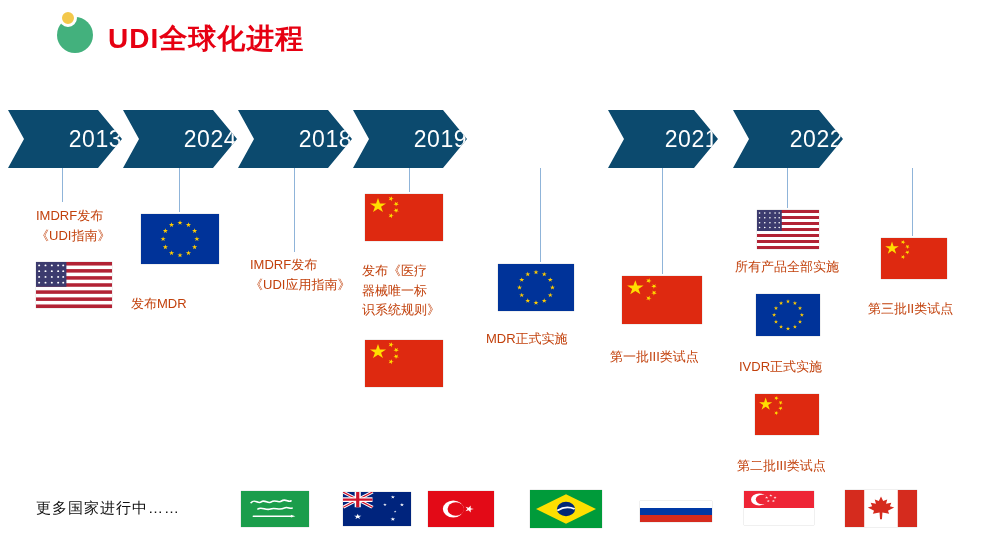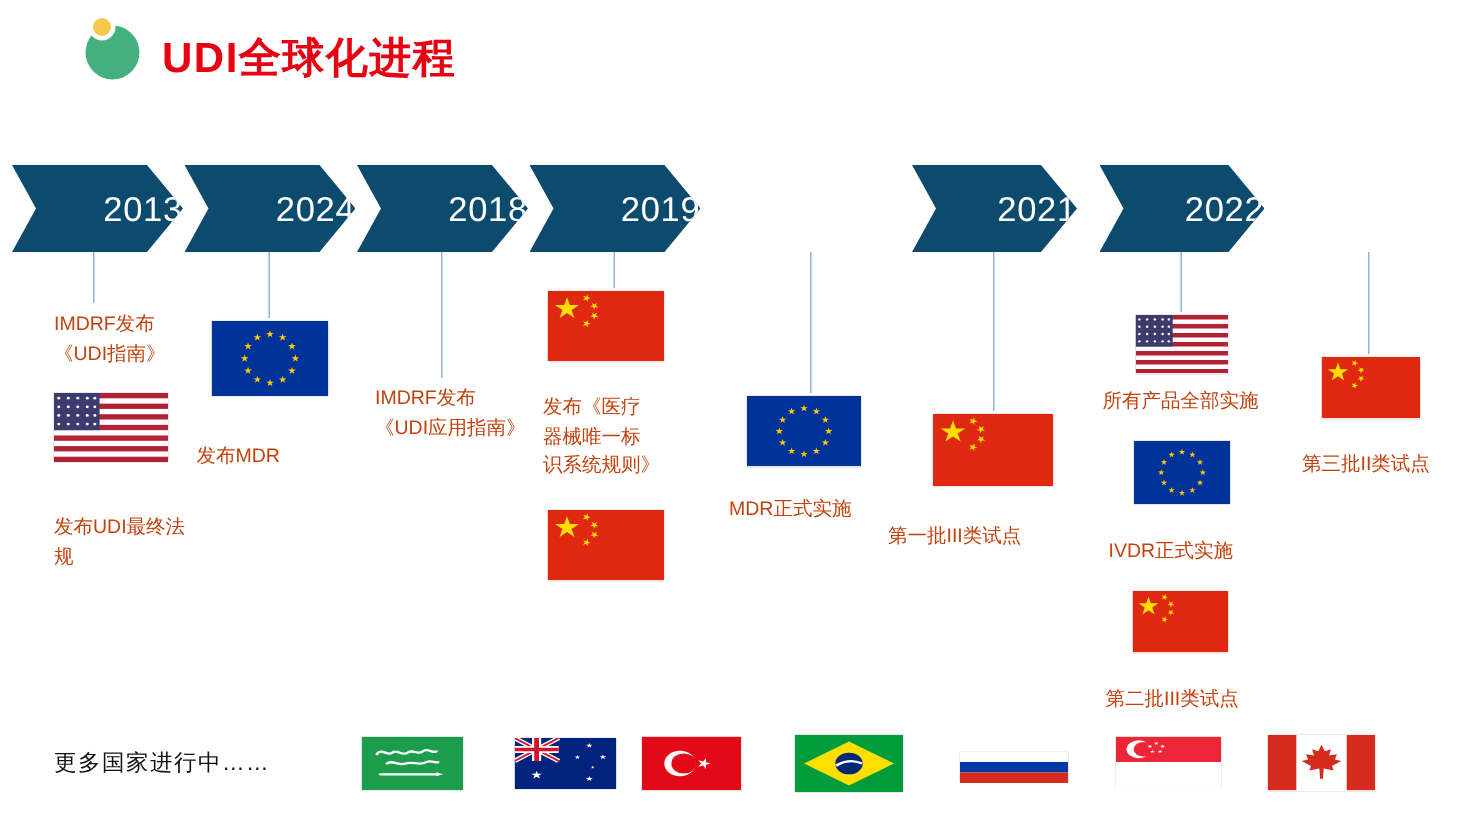--- a/index.html
+++ b/index.html
@@ -190,22 +190,20 @@
   <div class="connector" style="left:540px;top:168px;height:94px"></div>
   <div class="connector" style="left:662px;top:168px;height:106px"></div>
   <div class="connector" style="left:787px;top:168px;height:40px"></div>
   <div class="connector" style="left:912px;top:168px;height:68px"></div>
 
   <div class="txt" style="left:36px;top:206px;width:118px">IMDRF发布
 《UDI指南》</div>
   <svg class="flag" style="left:36px;top:262px;width:76px;height:46px" viewBox="0 0 60 40" preserveAspectRatio="none">
       <use href="#flag-us"></use>
     </svg>
-  <div class="txt" style="left:36px;top:341px;width:112px">发布UDI最终法
-规</div>
 
   <svg class="flag" style="left:141px;top:214px;width:78px;height:50px" viewBox="0 0 60 40" preserveAspectRatio="none">
       <use href="#flag-eu"></use>
     </svg>
   <div class="txt center" style="left:131px;top:294px;width:100px">发布MDR</div>
 
   <div class="txt" style="left:250px;top:255px;width:120px">IMDRF发布
 《UDI应用指南》</div>
 
   <svg class="flag" style="left:365px;top:194px;width:78px;height:47px" viewBox="0 0 60 40" preserveAspectRatio="none">
@@ -219,21 +217,21 @@
     </svg>
 
   <svg class="flag" style="left:498px;top:264px;width:76px;height:47px" viewBox="0 0 60 40" preserveAspectRatio="none">
       <use href="#flag-eu"></use>
     </svg>
   <div class="txt center" style="left:486px;top:329px;width:100px">MDR正式实施</div>
 
   <svg class="flag" style="left:622px;top:276px;width:80px;height:48px" viewBox="0 0 60 40" preserveAspectRatio="none">
       <use href="#flag-china"></use>
     </svg>
-  <div class="txt center" style="left:592px;top:347px;width:104px">第一批III类试点</div>
+  <div class="txt center" style="left:610px;top:347px;width:104px">第一批III类试点</div>
 
   <svg class="flag" style="left:757px;top:210px;width:62px;height:39px" viewBox="0 0 60 40" preserveAspectRatio="none">
       <use href="#flag-us"></use>
     </svg>
   <div class="txt center" style="left:735px;top:257px;width:108px">所有产品全部实施</div>
   <svg class="flag" style="left:756px;top:294px;width:64px;height:42px" viewBox="0 0 60 40" preserveAspectRatio="none">
       <use href="#flag-eu"></use>
     </svg>
   <div class="txt center" style="left:739px;top:357px;width:100px">IVDR正式实施</div>
   <svg class="flag" style="left:755px;top:394px;width:64px;height:41px" viewBox="0 0 60 40" preserveAspectRatio="none">

